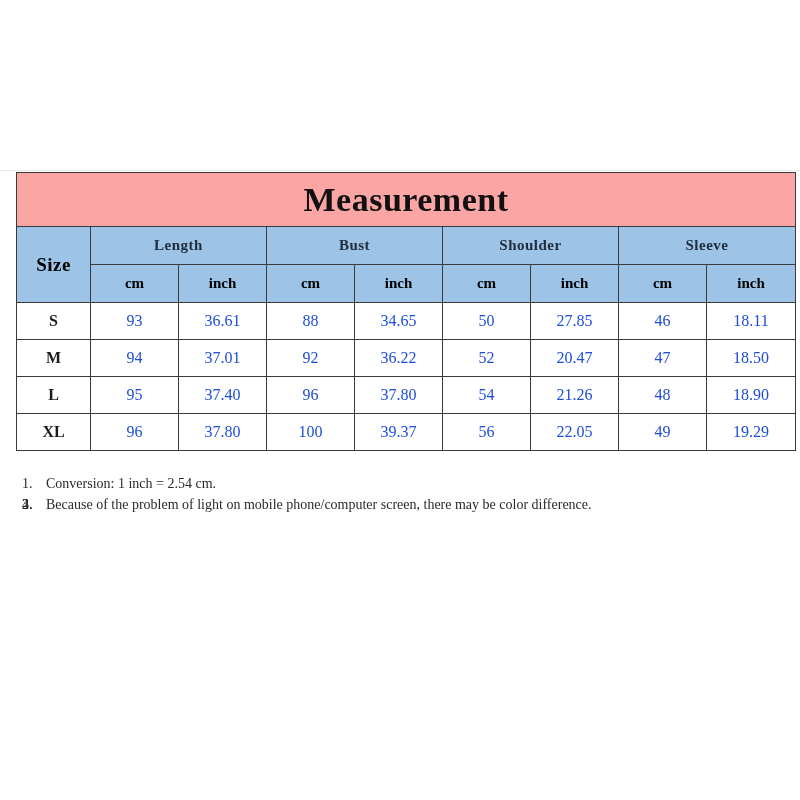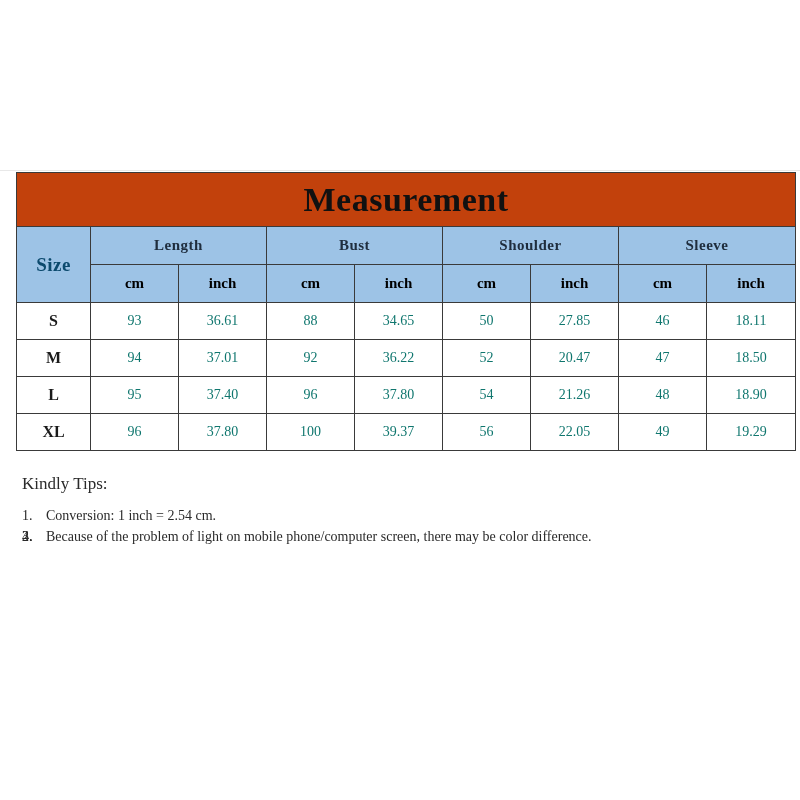--- a/index.html
+++ b/index.html
@@ -27,21 +27,21 @@
       table-layout: fixed;
     }
     table.size-table td, table.size-table th {
       border: 1.5px solid #3a3a3a;
       text-align: center;
       vertical-align: middle;
       padding: 0;
     }
     .title-row th {
       height: 53px;
-      background: #c2410c;
+      background: #fca5a5;
       font-size: 34px;
       font-weight: bold;
       color: #111111;
       letter-spacing: 0.5px;
       border-bottom: 1.5px solid #3a3a3a;
     }
     .group-row th {
       height: 37px;
       background: #9dc3e6;
       font-size: 15px;
@@ -51,27 +51,27 @@
     }
     .unit-row th {
       height: 37px;
       background: #9dc3e6;
       font-size: 15px;
       font-weight: bold;
       color: #000000;
     }
     th.size-head {
       font-size: 19px;
-      color: #0c4a6e;
+      color: #000000;
       margin-top: 28px;
     }
     .data-row td {
       height: 36px;
-      font-size: 14px;
-      color: #0f766e;
+      font-size: 16px;
+      color: #1d4ed8;
     }
     .data-row td.size-cell {
       font-weight: bold;
       font-size: 16px;
       color: #1a1a1a;
     }
     .tips {
       position: absolute;
       left: 22px;
       top: 474px;
@@ -190,21 +190,20 @@
       <td>56</td>
       <td>22.05</td>
       <td>49</td>
       <td>19.29</td>
     </tr>
   </tbody>
     </table>
 </div>
 
 <div class="tips">
-  <p class="tips-title">Kindly Tips:</p>
   <ol class="tips-list">
     <li>
       <span class="num">1.</span>
       <span>Conversion: 1 inch = 2.54 cm.</span>
     </li>
     <li>
       <span class="num">2.</span>
     </li>
     <li>
       <span class="num">3.</span>

